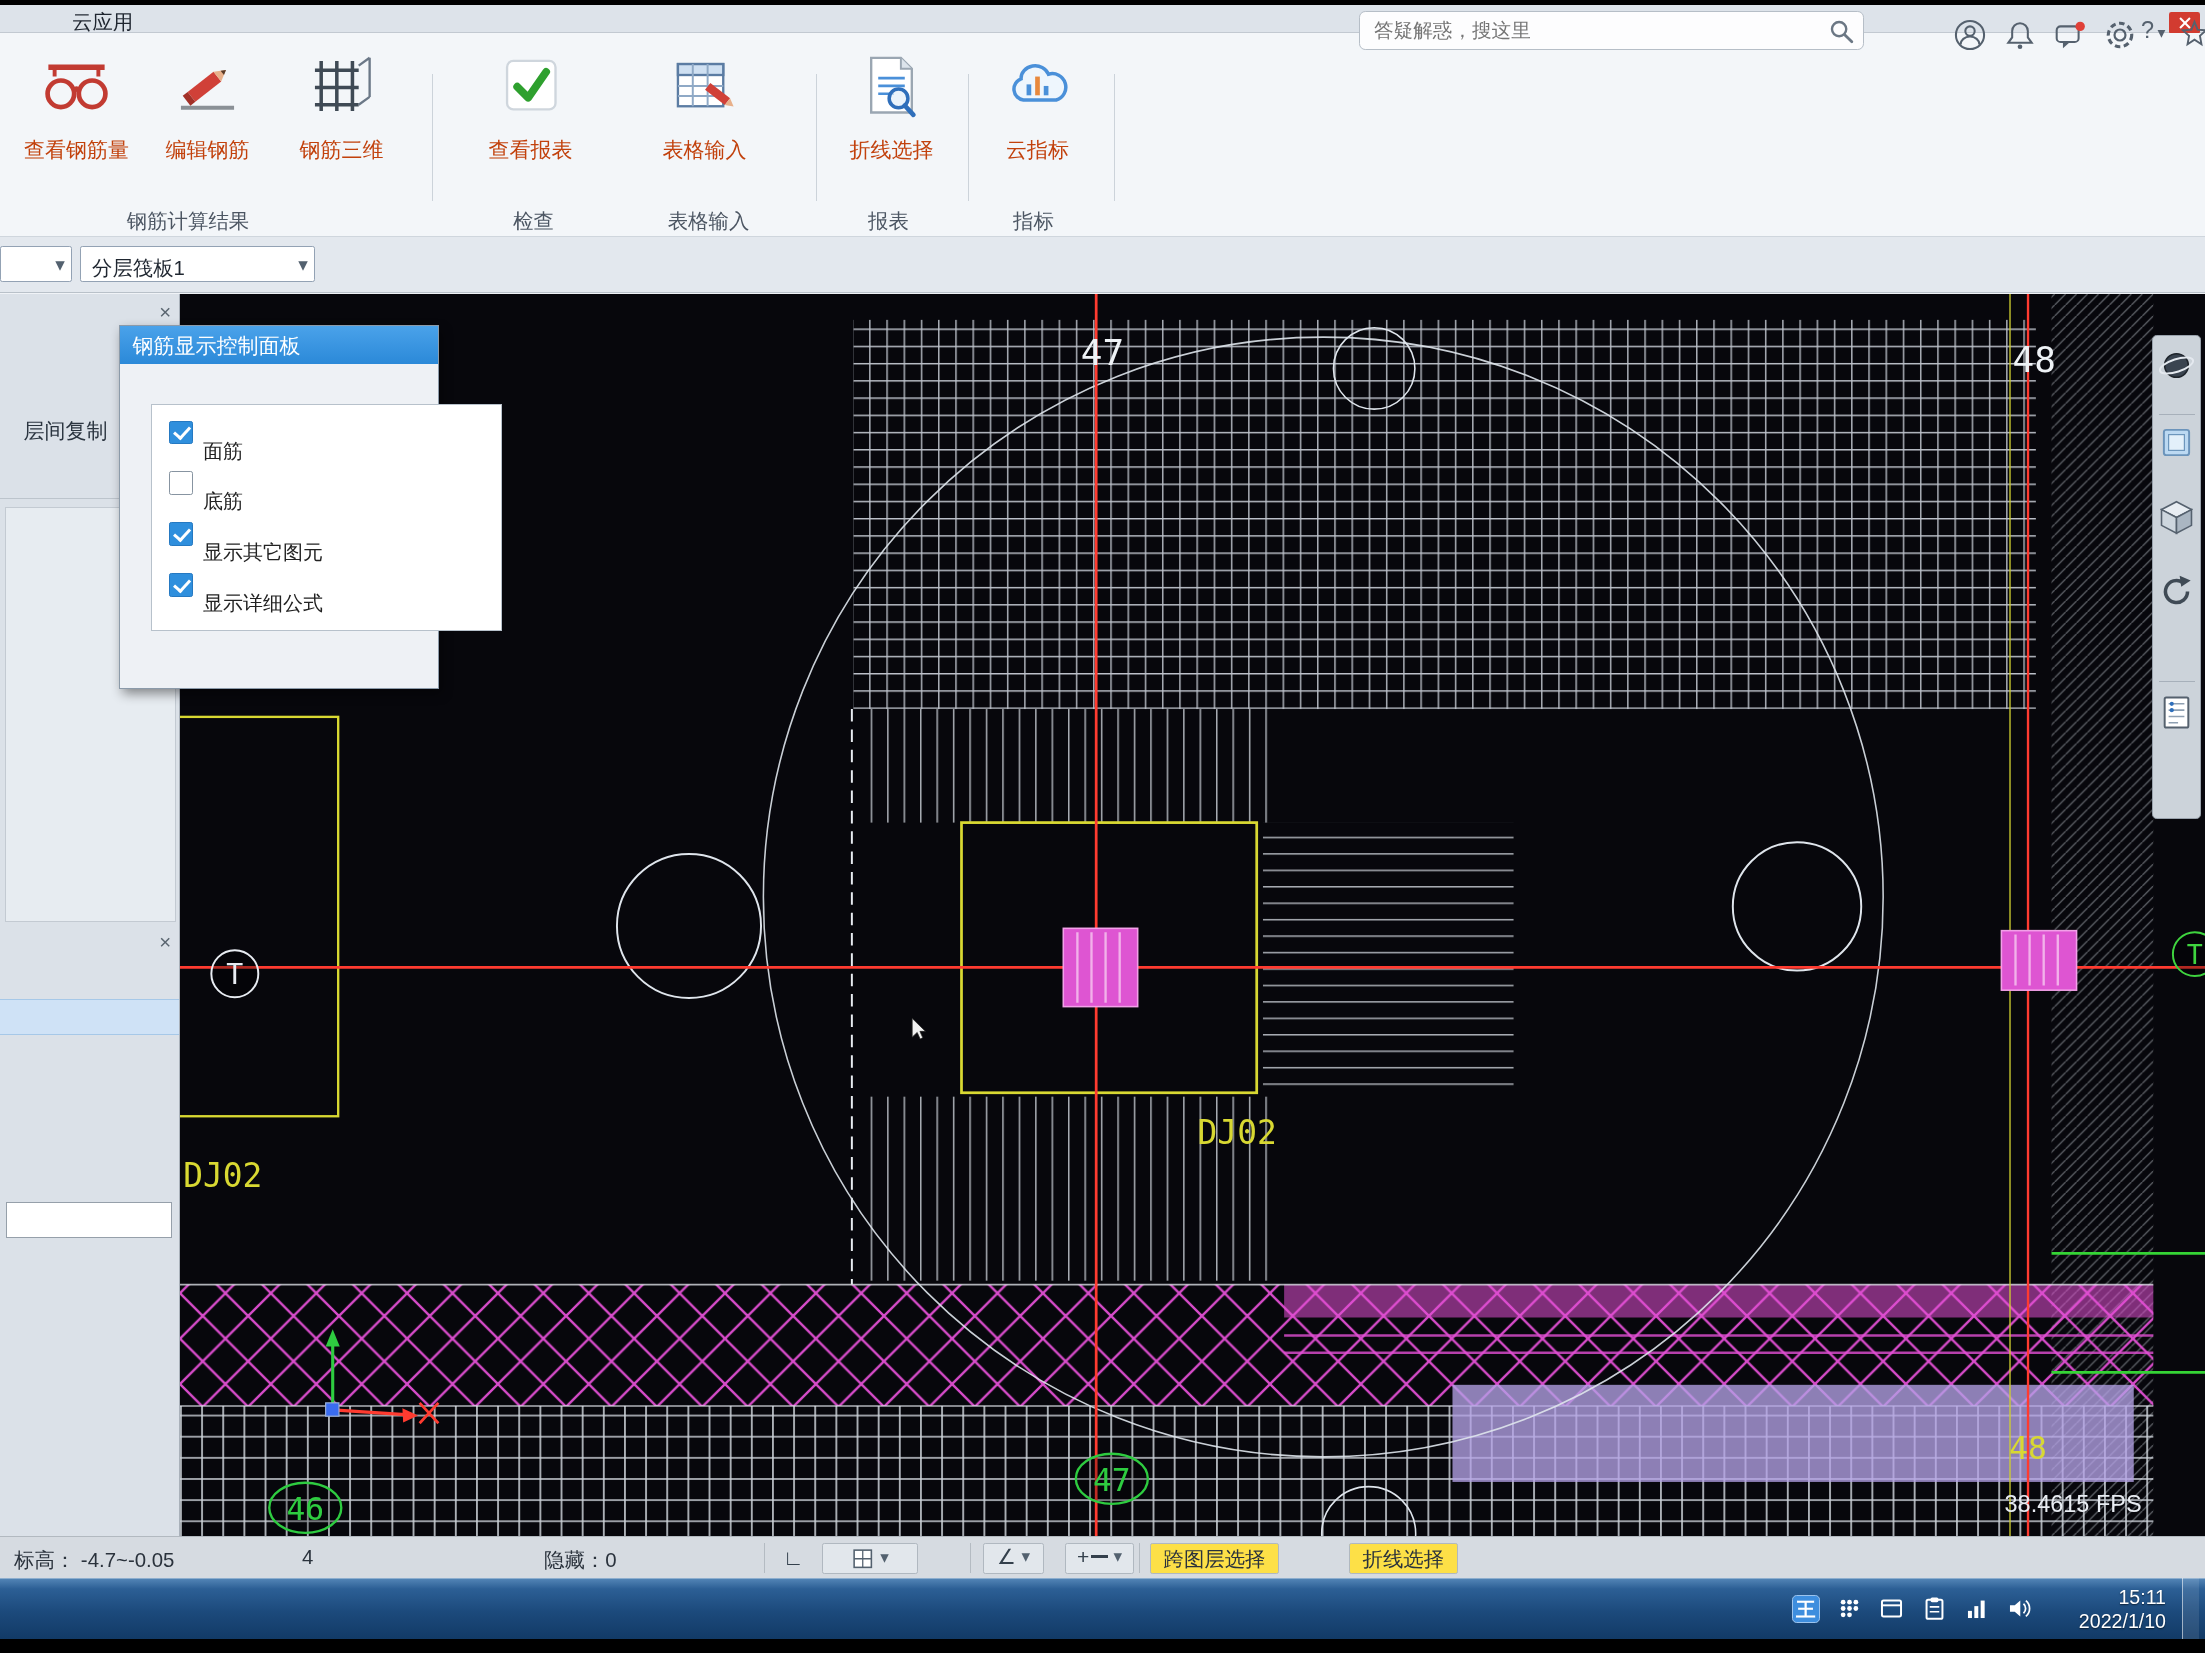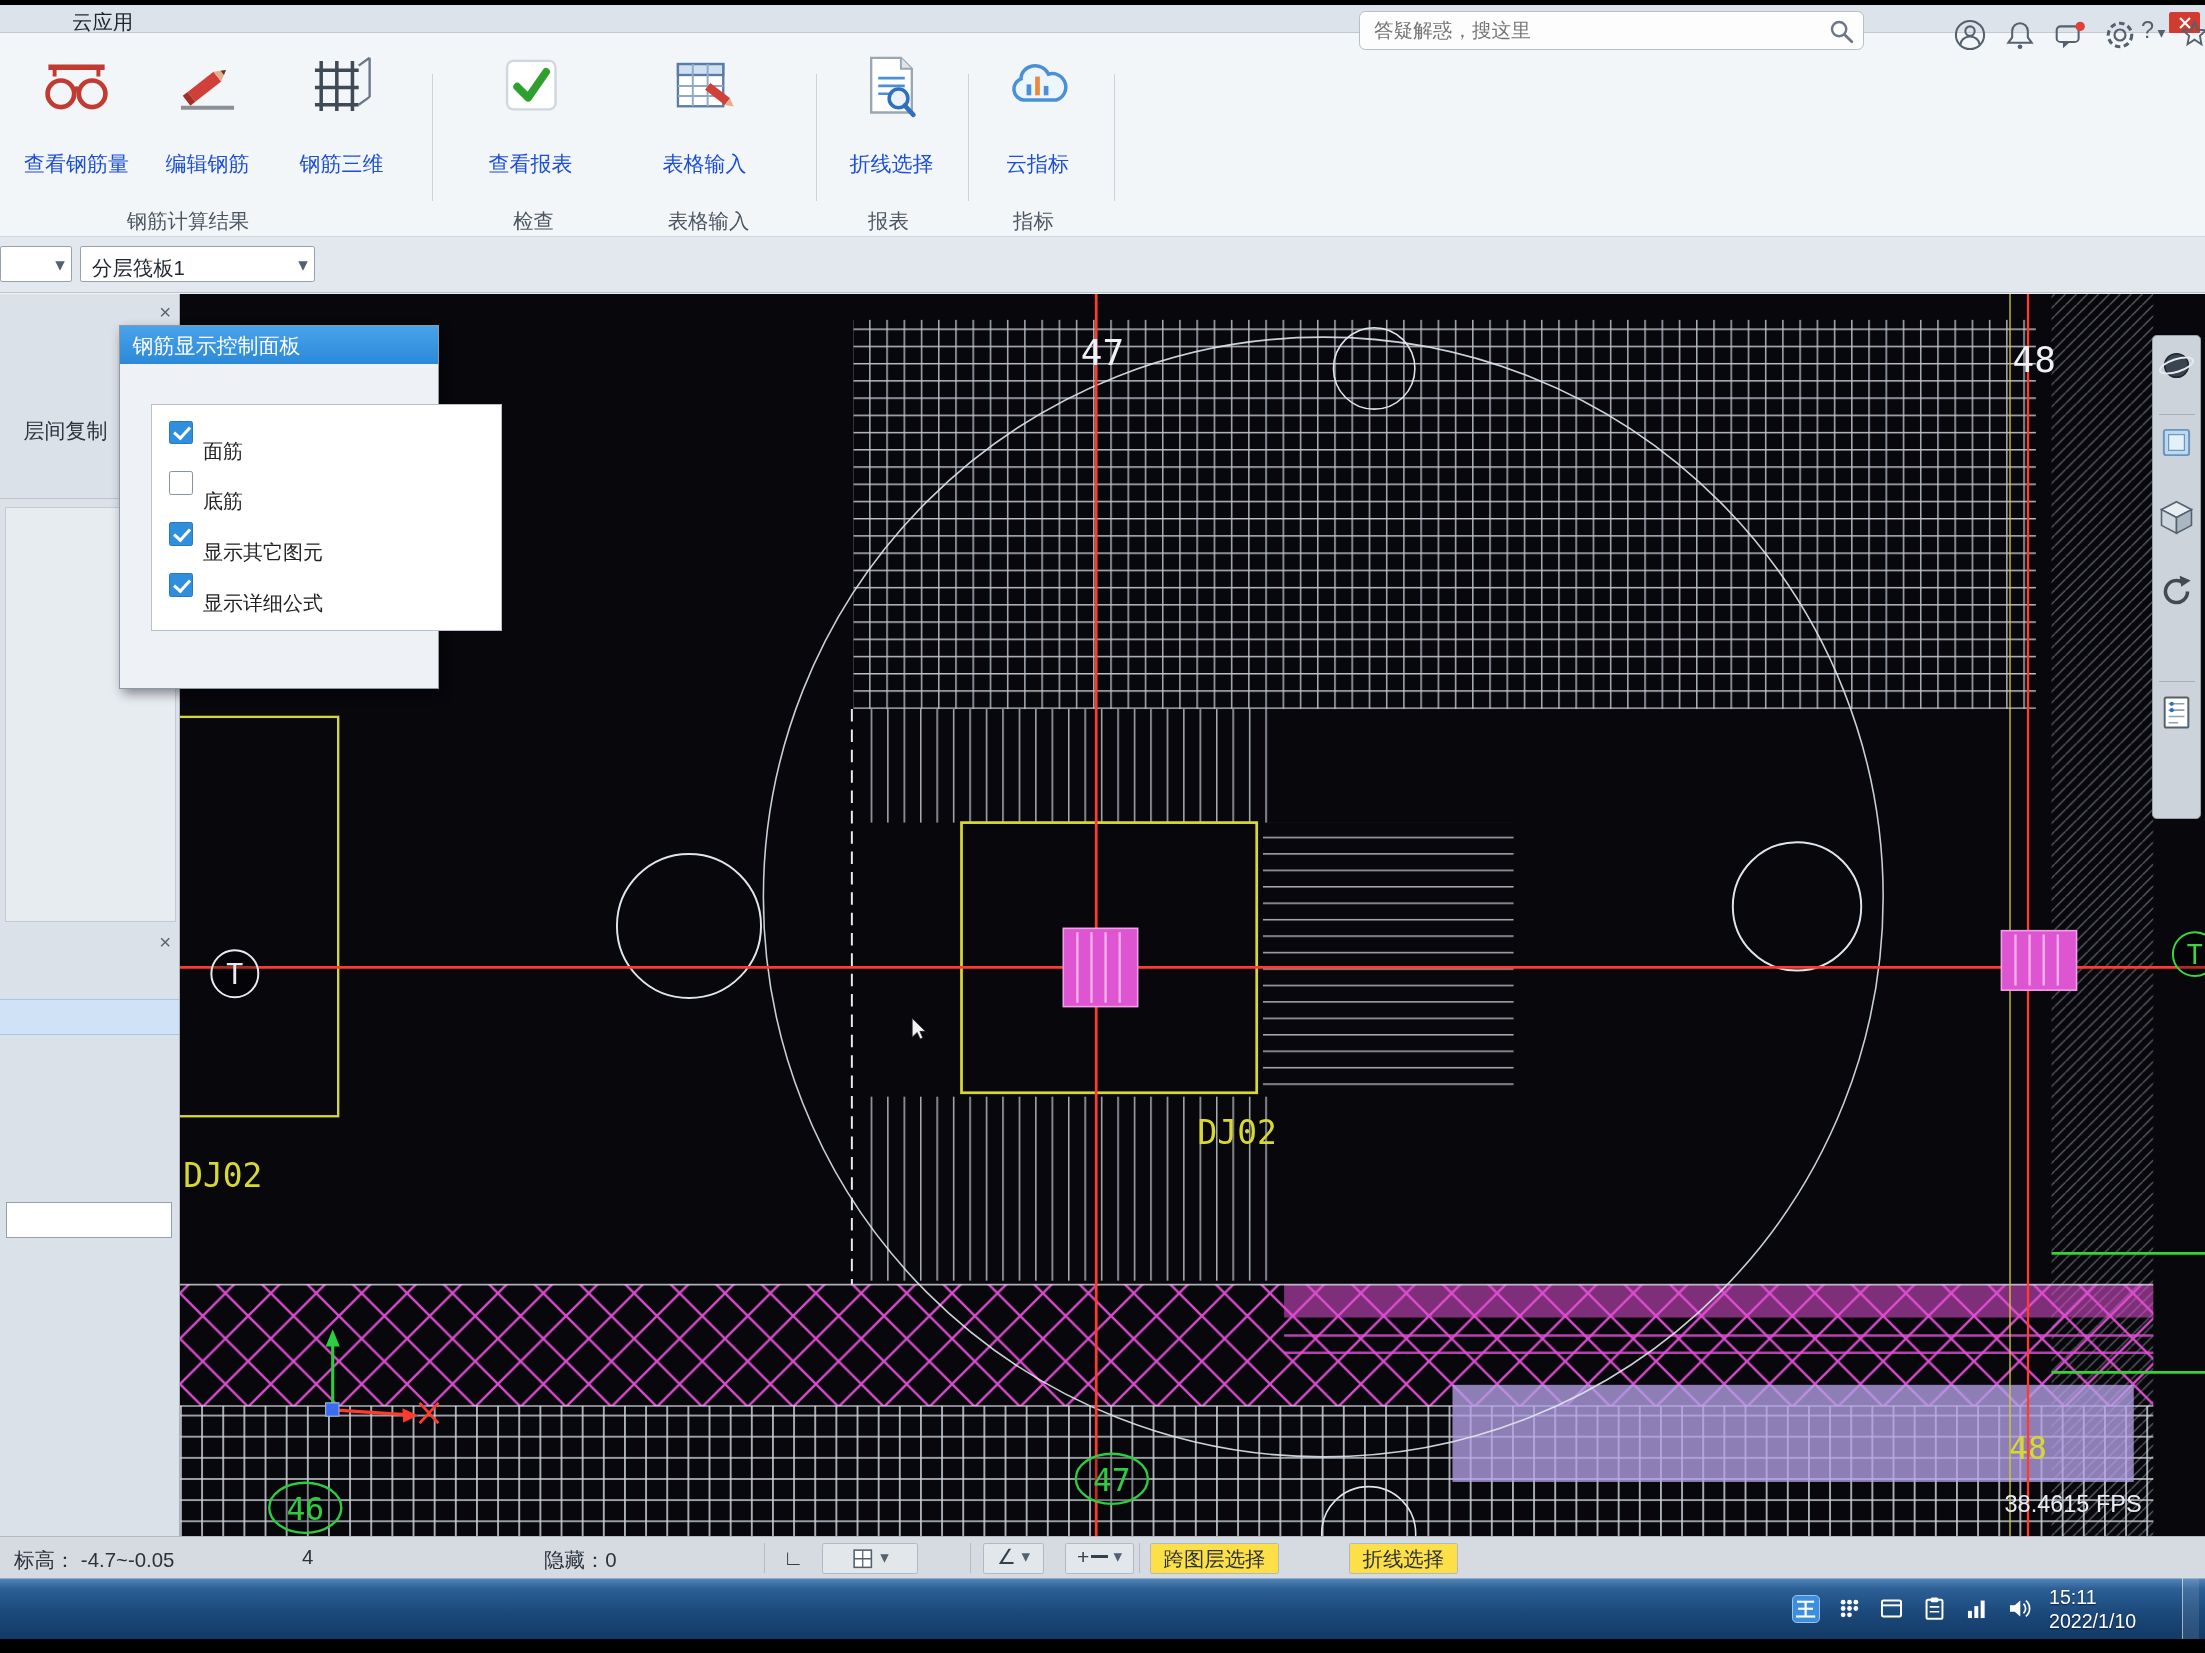--- a/index.html
+++ b/index.html
@@ -14,21 +14,21 @@
   #apptab{position:absolute;left:72px;top:3.1px;font-size:20.4px;color:#1f2630}
   #win-close{position:absolute;right:4.7px;top:7px;width:31px;height:22px;background:#d23b30;border-radius:2.3px}
   #win-close .xline{position:absolute;left:8.6px;top:10.2px;width:14px;height:2px;background:#fff}
   #win-close .xline.a{transform:rotate(45deg)}
   #win-close .xline.b{transform:rotate(-45deg)}
 
   
   #ribbon{position:absolute;left:0;top:33px;width:2205px;height:168px;background:#f3f6f9}
   .rbtn{position:absolute;top:6.3px;height:157px;text-align:center;cursor:pointer;border-radius:3.1px}
   .ricon{display:block;height:86px;padding-top:11px}
-  .rlabel{display:block;font-size:21px;color:#1d4ed8;margin-top:25px;white-space:nowrap}
+  .rlabel{display:block;font-size:21px;color:#c2410c;margin-top:11px;white-space:nowrap}
   .vsep{position:absolute;top:41px;width:0.8px;height:149px;background:#ccd3da}
   #grouprow{position:absolute;left:0;top:201px;width:2205px;height:36px;background:#f3f6f9;border-bottom:0.8px solid #cfd6dd}
   .grp{position:absolute;top:6.3px;font-size:20.4px;color:#4c5663;text-align:center;white-space:nowrap}
 
   
   #searchbox{position:absolute;left:1359px;top:11px;width:505px;height:39px;background:#fdfdfe;border:0.8px solid #b6bec7;border-radius:6.3px}
   #searchbox input{position:absolute;left:14px;top:3.1px;width:439px;height:31px;border:0;outline:0;font-size:19.6px;color:#555;background:transparent;font-family:inherit}
   #searchbox .mag{position:absolute;right:7.8px;top:6.3px}
   .tricon{position:absolute;top:17px;width:36px;height:36px;cursor:pointer}
 
@@ -81,21 +81,21 @@
   .sb-btn .cap{font-size:17px;color:#53616f;vertical-align:middle}
   .sb-glyph{font-size:21px;color:#34404c;vertical-align:middle}
   .sb-textbtn{position:absolute;top:5.5px;height:31px;line-height:30px;padding:0 12.5px;border:0.8px solid #b0b8c0;border-radius:2.3px;background:#fde047;cursor:pointer;font-size:20.4px;color:#2a323c}
   #sb-underline{display:inline-block;width:17px;height:3.1px;background:#34404c;margin-left:1.6px;vertical-align:middle}
 
   
   #taskbar{position:absolute;left:0;top:1578px;width:2205px;height:61px;background:linear-gradient(#5587b8 0%,#2c5f95 18%,#1c4a7c 55%,#123a66 100%);box-shadow:inset 0 0.8px 0 rgba(255,255,255,.45)}
   #tray{position:absolute;right:0;top:0;height:61px;display:flex;align-items:center;gap:15.7px;padding-right:6.3px}
   #tray-badge{width:28px;height:28px;background:#3e8ede;border:0.8px solid #9cc4ee;border-radius:4.7px;color:#fff;font-size:19.6px;font-weight:bold;text-align:center;line-height:27px;cursor:pointer}
   .tray-ico{width:27px;height:27px;cursor:pointer}
-  #clock{width:117px;text-align:left;color:#fff;font-size:19.6px;line-height:24px;cursor:pointer;text-shadow:0 0.8px 1.6px rgba(0,0,0,.6)}
+  #clock{width:117px;text-align:right;color:#fff;font-size:19.6px;line-height:24px;cursor:pointer;text-shadow:0 0.8px 1.6px rgba(0,0,0,.6)}
   #show-desktop{width:17px;height:61px;border-left:1.6px solid rgba(255,255,255,.55);background:rgba(255,255,255,.10);cursor:pointer}
 </style>
 </head>
 <body>
 
 <div id="screen-bg"></div>
 
 <div id="tabrow">
   <span id="apptab">云应用</span>
   <div id="win-close">

